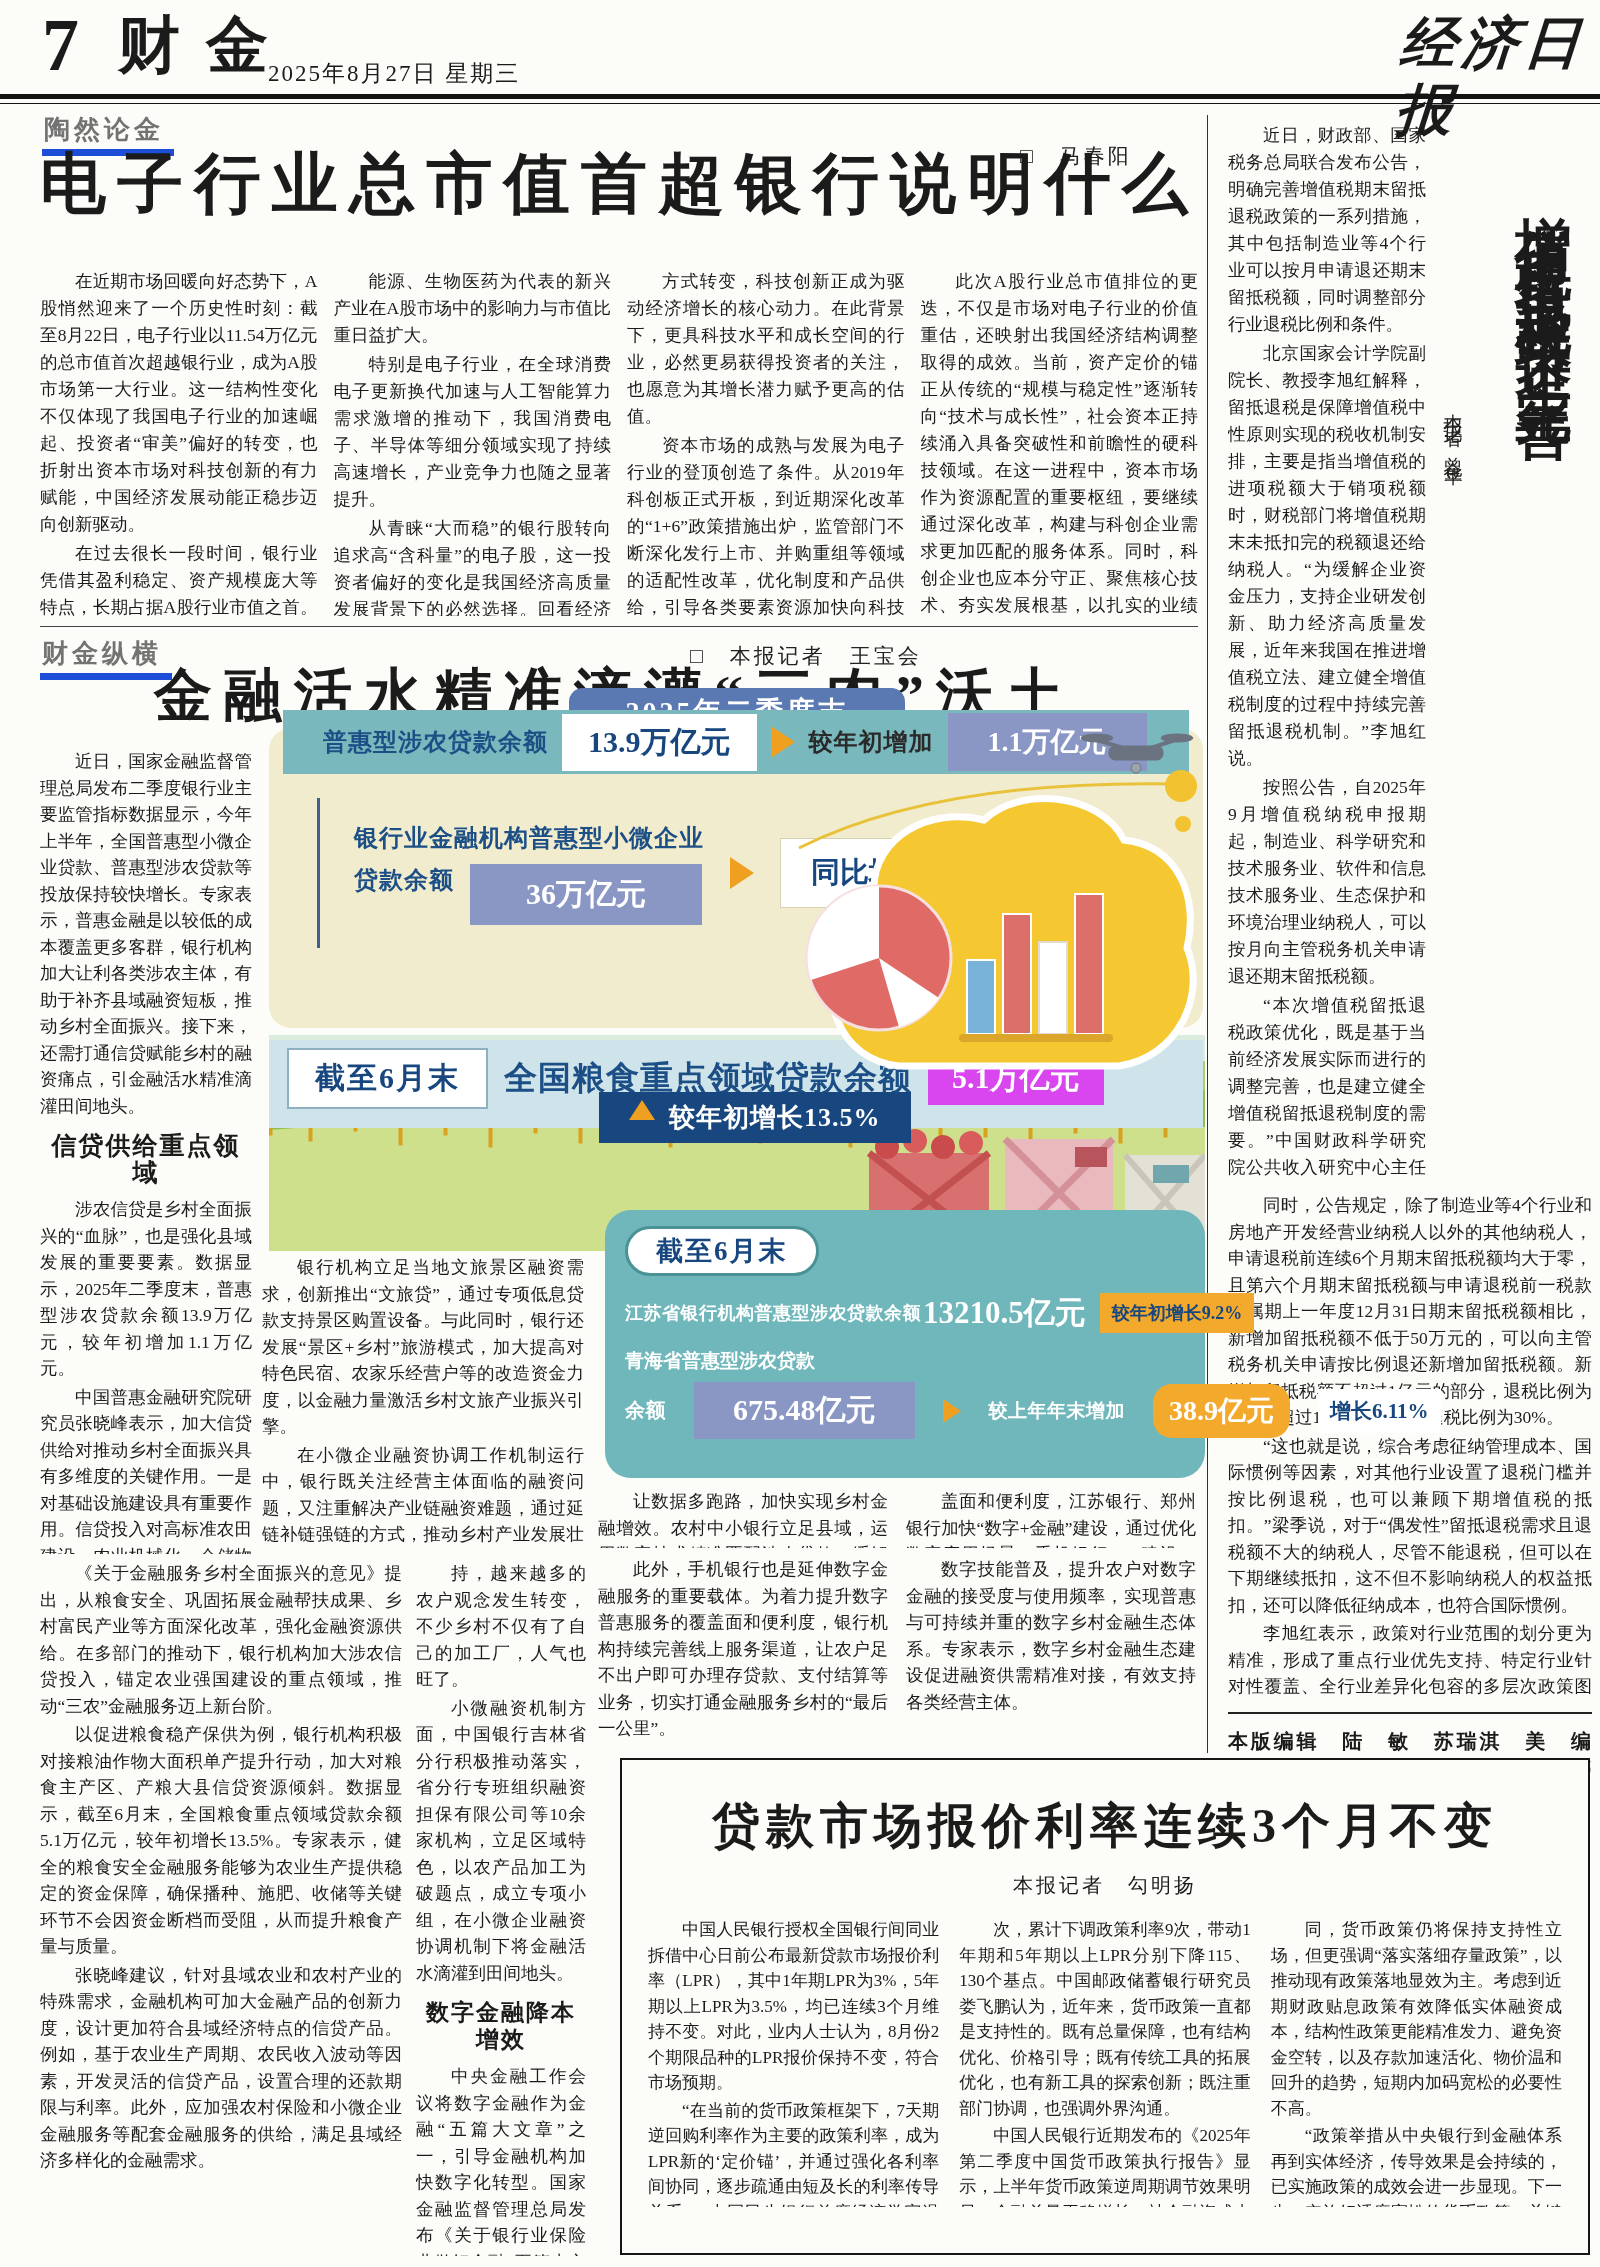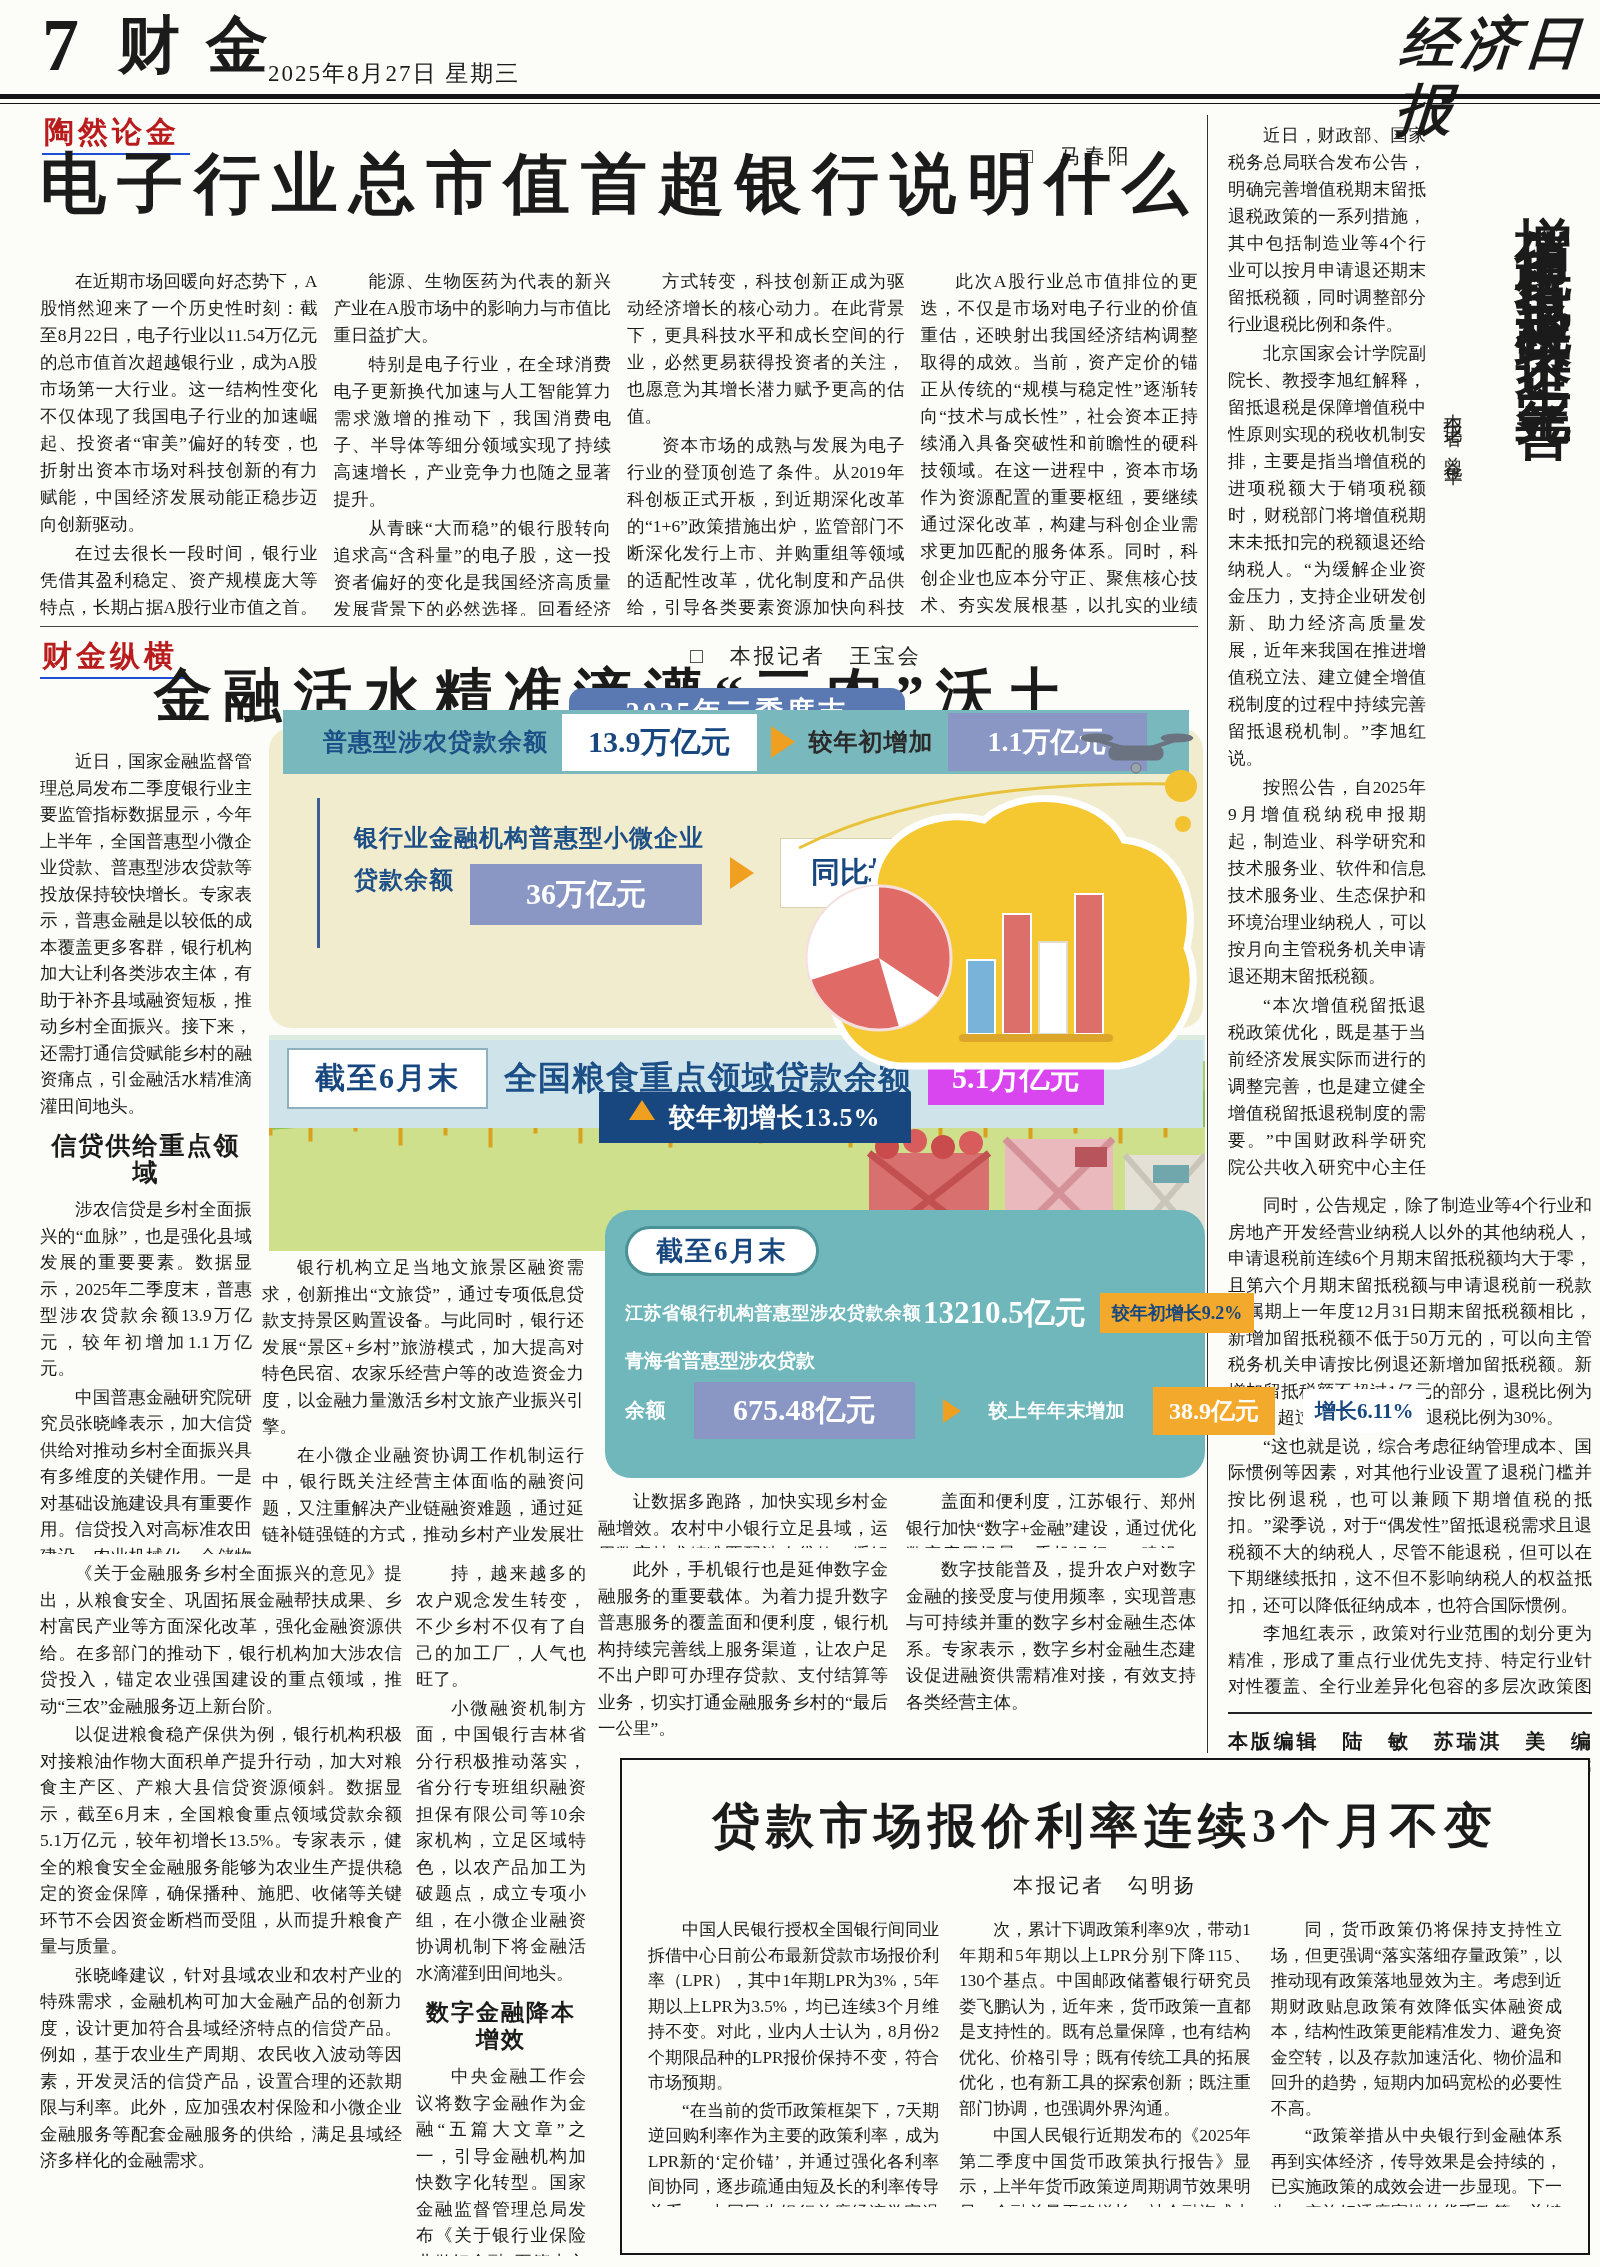--- a/index.html
+++ b/index.html
@@ -9,21 +9,21 @@
   .para{margin:0 0 2px 0;text-indent:2em;text-align:justify;}
   
   .mast-no{left:42px;top:8px;font-size:74px;font-weight:900;line-height:1;}
   .mast-sec{left:118px;top:14px;font-size:62px;font-weight:900;letter-spacing:26px;line-height:1;}
   .mast-date{left:268px;top:58px;font-size:23px;letter-spacing:2px;}
   .mast-logo{left:1398px;top:10px;font-size:56px;font-weight:900;font-style:italic;letter-spacing:6px;
              transform:skewX(-4deg);line-height:1.2;}
   .rule-thick{left:0;top:94px;width:1600px;height:5px;background:#141414;}
   .rule-thin{left:0;top:103px;width:1600px;height:1px;background:#141414;}
   
-  .kicker{font-size:30px;font-weight:700;color:#b91c1c;border-bottom:2px solid #1d4ed8;
+  .kicker{font-size:26px;font-weight:700;color:#737373;border-bottom:7px solid #1d4ed8;
           padding:0 10px 5px 2px;letter-spacing:4px;}
   .byline{font-size:21px;letter-spacing:3px;color:#222;}
   
   .a1-title{left:40px;top:146px;width:1150px;font-size:66px;font-weight:900;line-height:1.15;
             text-align:justify;text-align-last:justify;white-space:nowrap;letter-spacing:2px;}
   .a1-cols{left:40px;top:268px;width:1158px;height:348px;display:flex;gap:16px;overflow:hidden;}
   .a1-col{flex:1 1 0;font-size:17.5px;line-height:27px;overflow:hidden;}
   .sec-divider{left:40px;top:626px;width:1158px;height:1px;background:#444;}
   
   .a2-kicker{left:40px;top:636px;}
@@ -277,21 +277,21 @@
         <span class="tlab">江苏省银行机构普惠型涉农贷款余额</span>
         <span class="tval-big">13210.5亿元</span>
         <span class="badge-or">较年初增长9.2%</span>
       </div>
       <div class="tline2a">青海省普惠型涉农贷款</div>
       <div class="tline2b">
         <span class="tlab" style="font-size:20px;">余额</span>
         <span class="vbox slate" style="font-size:30px;padding:8px 39px;">675.48亿元</span>
         <span class="tri-r" style="border-top-width:12px;border-bottom-width:12px;border-left-width:18px;"></span>
         <span class="tlab" style="font-size:19px;">较上年年末增加</span>
-        <span class="vbox orange" style="font-size:24px;padding:8px 16px;">38.9亿元</span>
+        <span class="vbox orange" style="font-size:28px;padding:8px 16px;border-radius:19px;">38.9亿元</span>
         <span class="badge-wh">增长6.11%</span>
       </div>
     </div>
   </div>
 
   <div class="abs txt a2-colC" style="background:#fcfcf9;z-index:5;">
       <p class="para">银行机构立足当地文旅景区融资需求，创新推出“文旅贷”，通过专项低息贷款支持景区购置设备。与此同时，银行还发展“景区+乡村”旅游模式，加大提高对特色民宿、农家乐经营户等的改造资金力度，以金融力量激活乡村文旅产业振兴引擎。</p>
       <p class="para">在小微企业融资协调工作机制运行中，银行既关注经营主体面临的融资问题，又注重解决产业链融资难题，通过延链补链强链的方式，推动乡村产业发展壮大。</p>
     </div>
 

